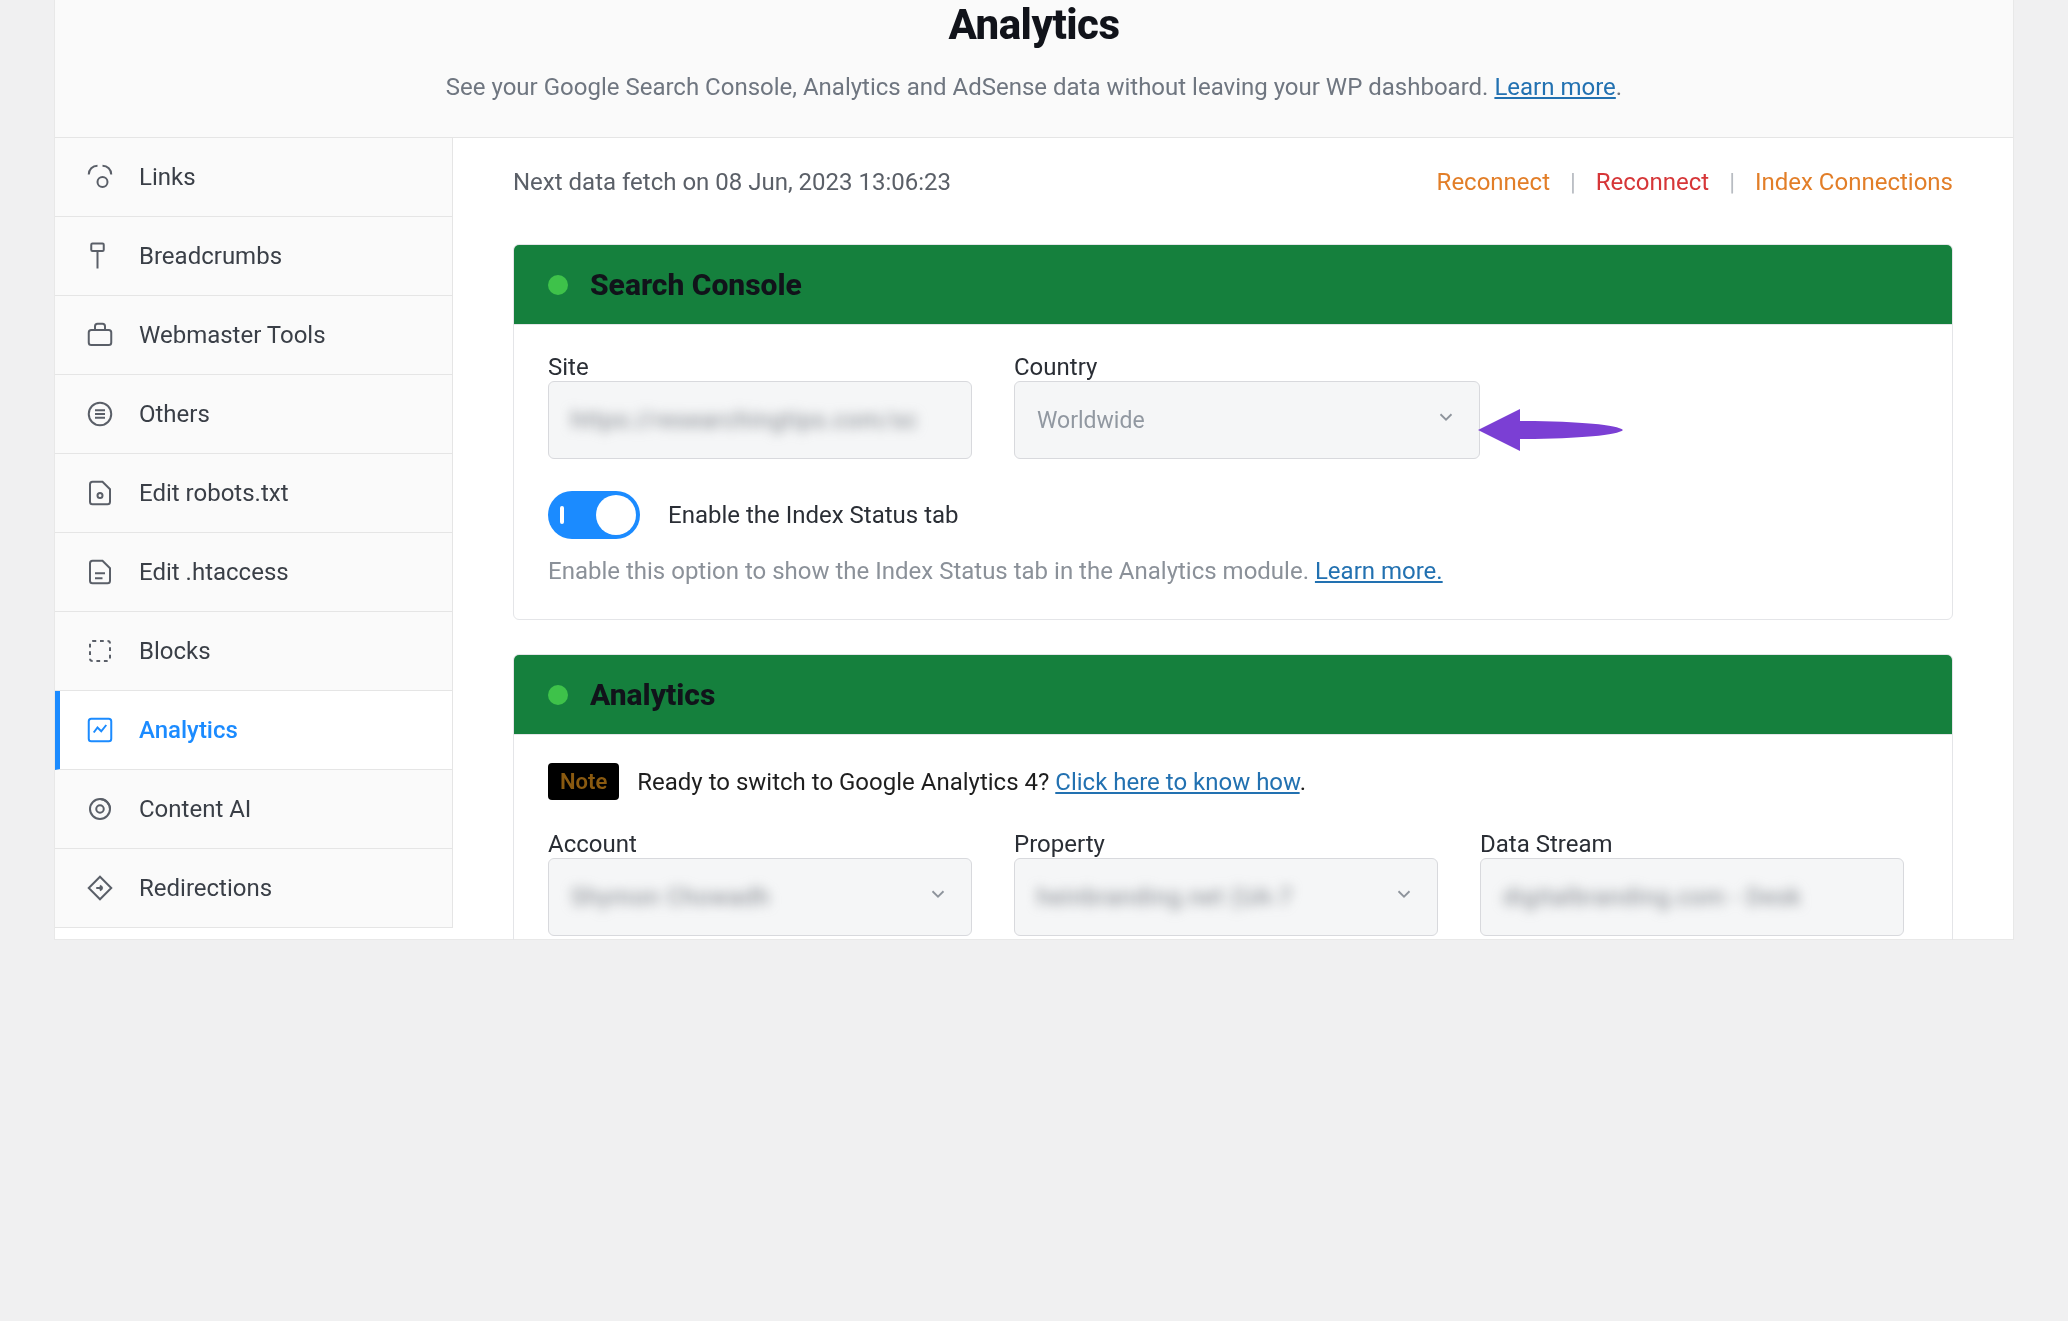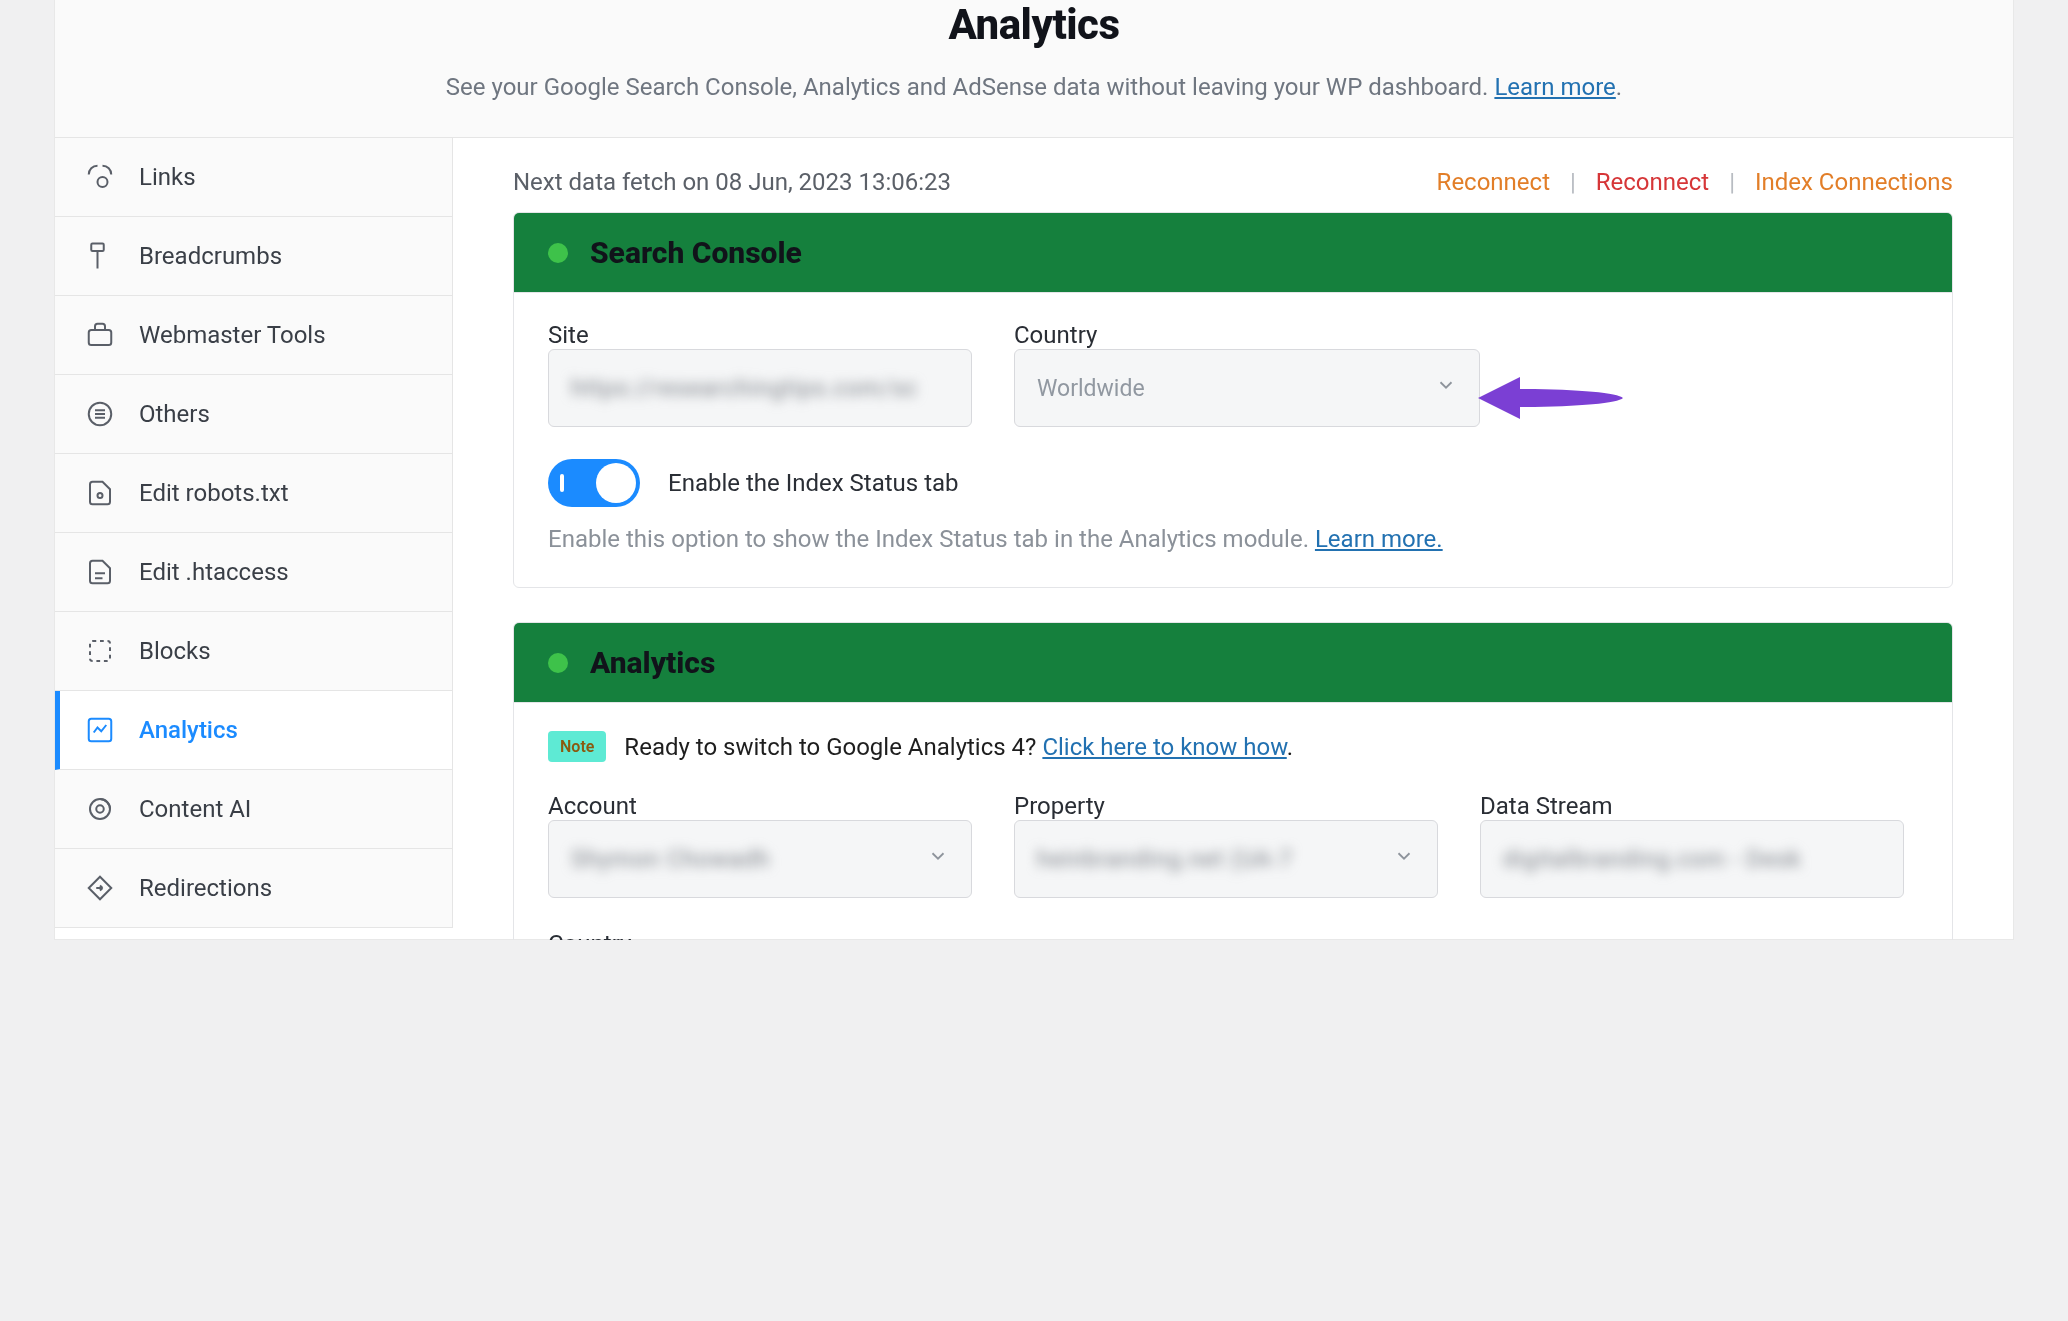--- a/index.html
+++ b/index.html
@@ -78,21 +78,21 @@
     .icon { width: 30px; height: 30px; display: inline-flex; align-items: center; justify-content: center; flex-shrink: 0; }
     .icon svg { stroke: #5a5f68; stroke-width: 1.6; fill: none; }
     .main {
       flex: 1;
       padding: 30px 60px 0 60px;
     }
     .top-row {
       display: flex;
       justify-content: space-between;
       align-items: center;
-      margin-bottom: 16px;
+      margin-bottom: 48px;
     }
     .fetch-info { color: #5b6068; font-size: 24px; }
     .top-links { font-size: 24px; }
     .top-links a { text-decoration: none; }
     .top-links .sep { color: #b8bcc2; margin: 0 14px; }
     .link-orange { color: #e27e28; }
     .link-red { color: #d63638; }
     .card {
       border: 1px solid #e4e5e8;
       border-radius: 6px;
@@ -176,26 +176,26 @@
     }
     .help-text a { color: #2271b1; text-decoration: underline; }
     .note-row {
       display: flex;
       align-items: center;
       gap: 18px;
       margin-bottom: 30px;
       font-size: 24px;
     }
     .note-badge {
-      background: #5eead4;
+      background: #000000;
       color: #8a5a10;
       font-weight: 600;
       padding: 6px 12px;
       border-radius: 4px;
-      font-size: 16px;
+      font-size: 22px;
     }
     .note-row a { color: #2271b1; text-decoration: underline; }
     .arrow {
       position: absolute;
       pointer-events: none;
     }
     .arrow svg { fill: #7b3fd4; }
     .rel { position: relative; }
     .field.w420 { width: 424px; }
     .field.w460 { width: 466px; }

